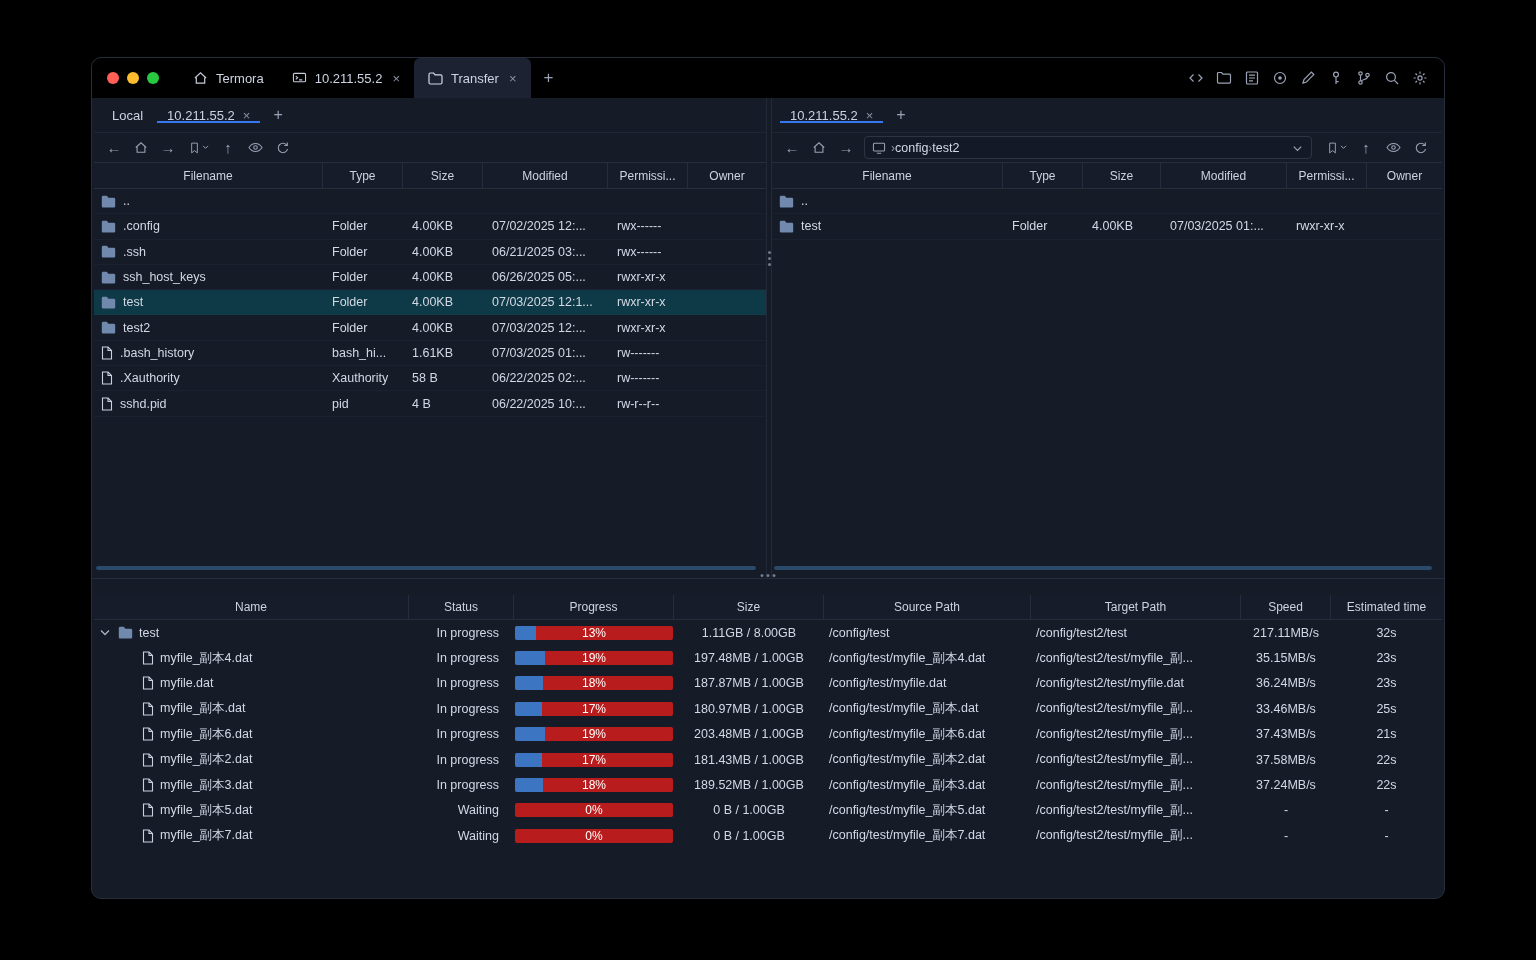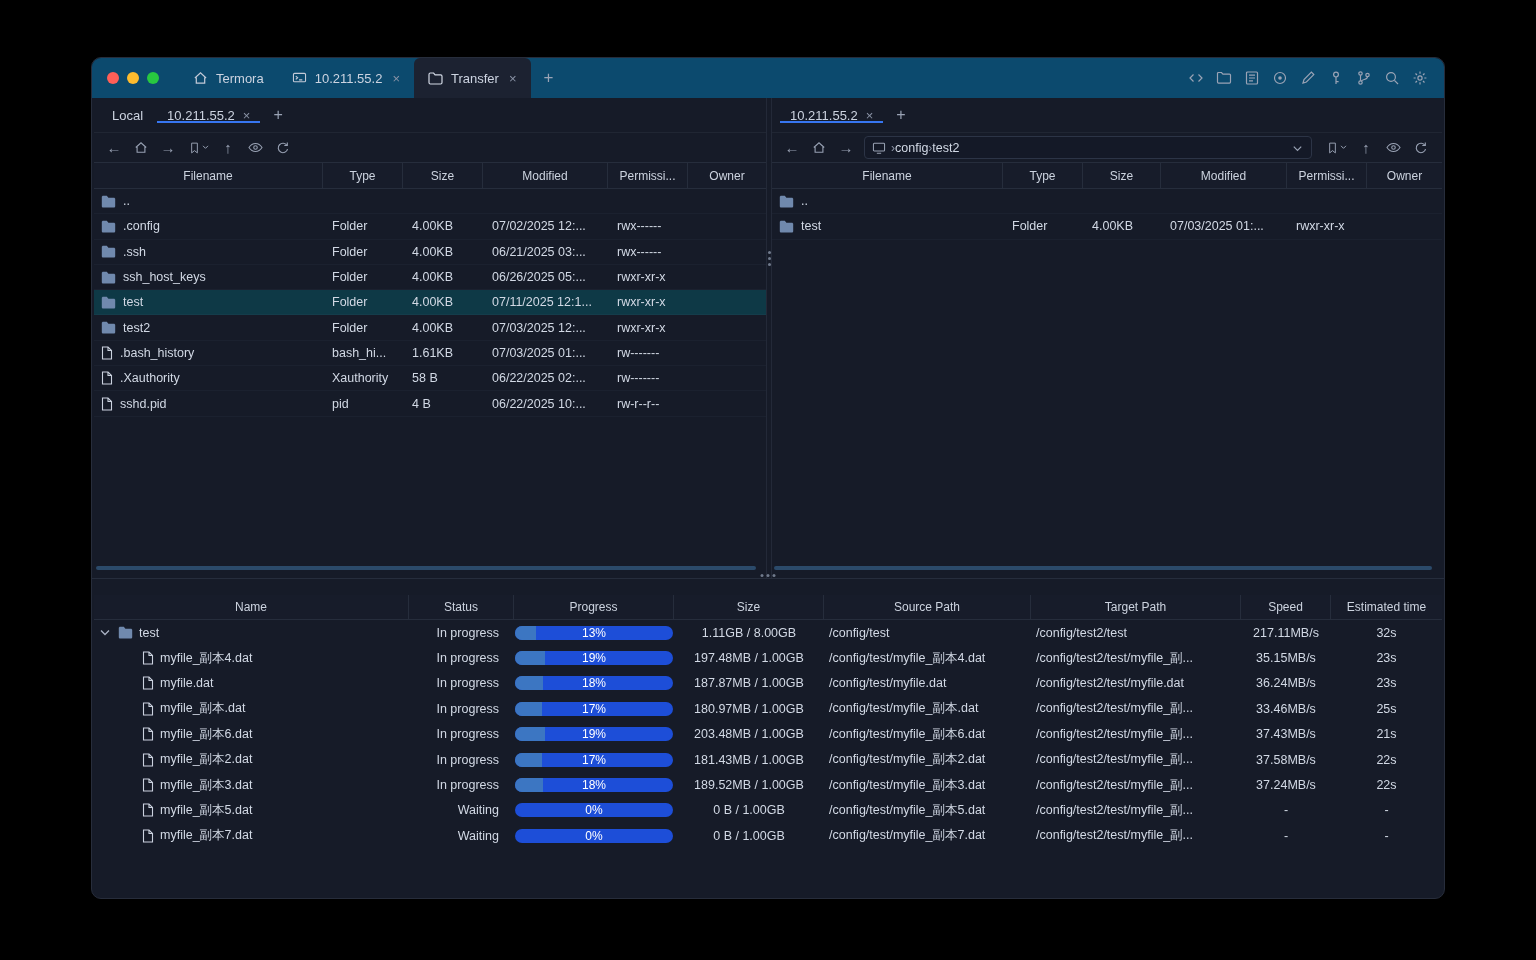--- a/index.html
+++ b/index.html
@@ -5,21 +5,21 @@
   *{margin:0;padding:0;box-sizing:border-box}
   html,body{width:1536px;height:960px;background:#000;overflow:hidden;
     font-family:"Liberation Sans","DejaVu Sans",sans-serif;color:#d3dae6}
   svg{display:block}
 
   .window{position:absolute;left:91px;top:57px;width:1354px;height:842px;background:#161b28;
     border:1px solid #272d3b;border-radius:10px;overflow:hidden;display:flex;flex-direction:column;
     box-shadow:0 25px 70px rgba(0,0,0,.85)}
 
   
-  .titlebar{flex:0 0 40px;background:#0c4a6e;display:flex;align-items:stretch}
+  .titlebar{flex:0 0 40px;background:#000000;display:flex;align-items:stretch}
   .traffic{display:flex;align-items:center;gap:8px;padding:0 20px 0 15px}
   .light{width:12px;height:12px;border-radius:50%}
   .light.red{background:#ff5f57}.light.yellow{background:#febc2e}.light.green{background:#28c840}
   .app-tabs{display:flex;align-items:stretch}
   .tab{display:flex;align-items:center;gap:8px;padding:0 14px;font-size:13px;color:#cdd4e1;cursor:default}
   .tab.active{background:#1c2231;border-radius:6px 6px 0 0}
   .tab .close,.ptab .close{color:#8a93a6;font-size:13px;margin-left:2px}
   .newtab{display:flex;align-items:center;padding:0 13px;color:#9aa3b5;font-size:17px}
   .tb-icons{margin-left:auto;display:flex;align-items:center;gap:11px;padding-right:16px}
   .tb-icons .ic{width:17px;height:17px;display:flex;align-items:center;justify-content:center}
@@ -71,21 +71,21 @@
     background:#707a8c;box-shadow:-6px 0 0 #707a8c,6px 0 0 #707a8c}
   .theader{display:grid;grid-template-columns:var(--tcols);flex:0 0 25px;border-bottom:1px solid #262d3c;background:#171c2a}
   .tbody{flex:1;overflow:hidden}
   .trow{display:grid;grid-template-columns:var(--tcols);height:25.4px;align-items:center;font-size:12.5px;color:#d2d9e5}
   .tname{display:flex;align-items:center;gap:6px;padding-left:4px;overflow:hidden;white-space:nowrap}
   .trow.indent .tname{padding-left:28px}
   .chev{width:14px;display:flex;justify-content:center;visibility:hidden}
   .trow.expandable .chev{visibility:visible}
   .c-status{text-align:right;padding-right:15px;white-space:nowrap}
   .c-prog{padding:0 1px;height:100%;display:flex;align-items:center}
-  .track{position:relative;width:100%;height:14px;background:#1d4ed8;border-radius:8px;overflow:hidden}
+  .track{position:relative;width:100%;height:14px;background:#b91c1c;border-radius:2px;overflow:hidden}
   .fill{position:absolute;left:0;top:0;bottom:0;background:#3c76c2}
   .plabel{position:absolute;inset:0;display:flex;align-items:center;justify-content:center;font-size:12px;color:#fff}
   .c-size,.c-speed,.c-eta{text-align:center;white-space:nowrap;overflow:hidden}
   .c-path{padding:0 5px;white-space:nowrap;overflow:hidden}
 </style>
 </head>
 <body>
 
 <div class="window">
 
@@ -313,21 +313,21 @@
                 <span class="icon icon-folder">
                   <svg width="15" height="13" viewBox="0 0 15 13">
                     <path d="M0.8 2.2C0.8 1.4 1.4 0.8 2.2 0.8h3.6l1.6 1.9h5.4c.8 0 1.4.6 1.4 1.4v7.1c0 .8-.6 1.4-1.4 1.4H2.2c-.8 0-1.4-.6-1.4-1.4z" fill="#7089ad"></path>
                   </svg>
                 </span>
 
                 <span>test</span>
               </div>
               <div class="fcell">Folder</div>
               <div class="fcell">4.00KB</div>
-              <div class="fcell">07/11/2025 12:1...</div>
+              <div class="fcell">07/03/2025 12:1...</div>
               <div class="fcell">rwxr-xr-x</div>
               <div class="fcell"></div>
             </div>
 
             <div class="frow" data-icon="folder">
               <div class="fcell name">
                 <span class="icon icon-folder">
                   <svg width="15" height="13" viewBox="0 0 15 13">
                     <path d="M0.8 2.2C0.8 1.4 1.4 0.8 2.2 0.8h3.6l1.6 1.9h5.4c.8 0 1.4.6 1.4 1.4v7.1c0 .8-.6 1.4-1.4 1.4H2.2c-.8 0-1.4-.6-1.4-1.4z" fill="#7089ad"></path>
                   </svg>

